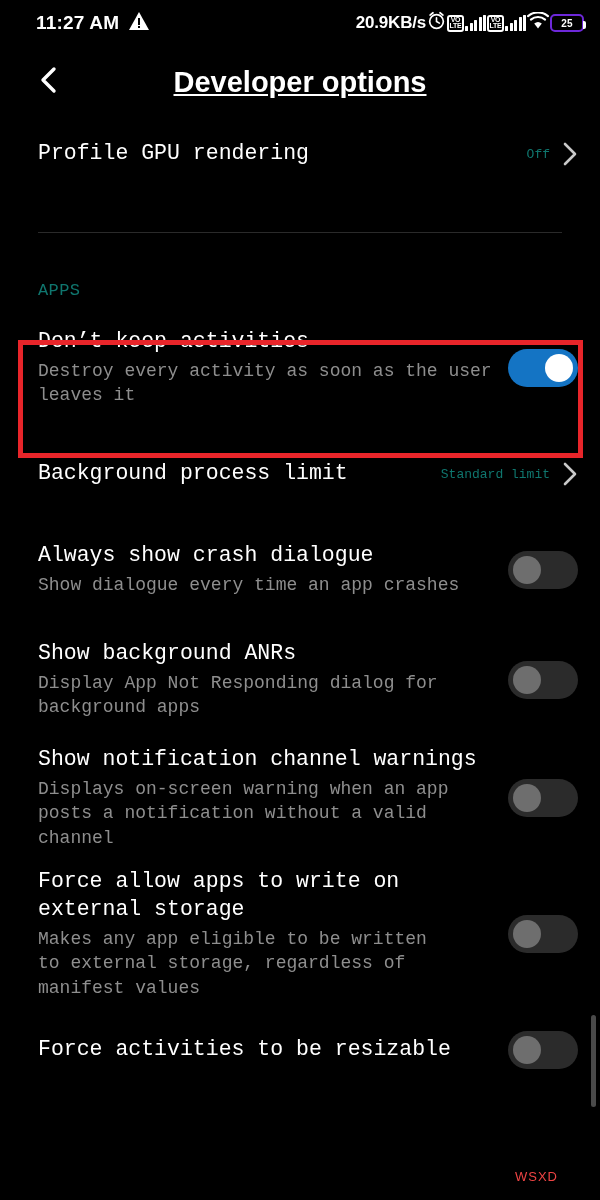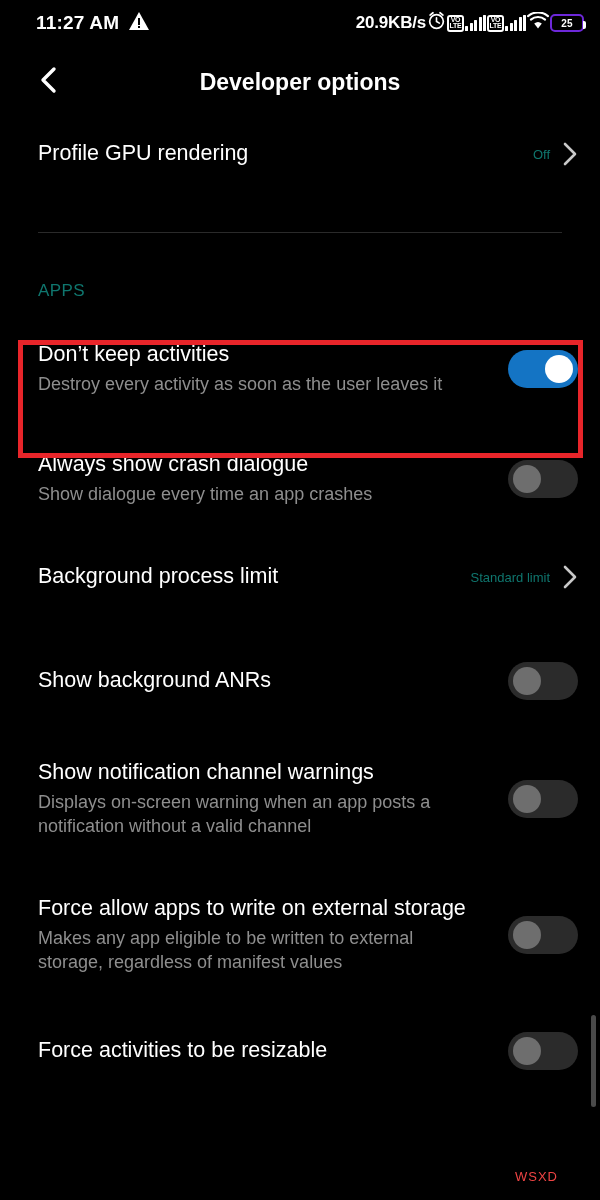--- a/index.html
+++ b/index.html
@@ -48,25 +48,25 @@
   
   .header {
     height:72px; display:flex; align-items:center; position:relative;
   }
   .back-btn {
     width:62px; height:62px; display:flex; align-items:center; justify-content:center;
     margin-left:18px;
   }
   .title {
     position:absolute; left:0; right:0; text-align:center;
-    font-size:23px; font-weight:700; pointer-events:none;
-  }
-
-  
-  .list { padding:0; }
+    font-size:29px; font-weight:700; pointer-events:none;text-decoration:underline;
+  }
+
+  
+  .list { padding:0;font-family:Liberation Mono, monospace; }
   .row {
     position:relative; display:flex; align-items:center;
     padding:0 22px 0 38px; min-height:64px;
   }
   .row-texts { flex:1; padding-right:12px; }
   .row-title { font-size:21.5px; color:#fff; line-height:1.3; }
   .row-sub {
     font-size:18px; color:#8e8e8e; line-height:1.35; margin-top:3px;
   }
   .row-value {
@@ -203,45 +203,46 @@
     <div class="row" style="min-height:104px">
       <div class="row-texts">
         <div class="row-title">Don’t keep activities</div>
         <div class="row-sub">Destroy every activity as soon as the user leaves it</div>
       </div>
       <div class="toggle on">
         <div class="thumb"></div>
       </div>
     </div>
 
-    <div class="row" style="min-height:88px;margin-top:14px">
-      <div class="row-texts">
-        <div class="row-title">Always show crash dialogue</div>
-        <div class="row-sub">Show dialogue every time an app crashes</div>
-      </div>
-      <div class="toggle">
-        <div class="thumb"></div>
-      </div>
-    </div>
-
     <div class="row" style="min-height:76px;margin-top:16px">
       <div class="row-texts">
         <div class="row-title">Background process limit</div>
       </div>
       <div class="row-value">Standard limit</div>
       <div class="chev">
         <svg width="16" height="26" viewBox="0 0 16 26">
             <path d="M3 3l10 10L3 23" stroke="#c8c8c8" stroke-width="2.6" fill="none" stroke-linecap="round" stroke-linejoin="round"></path>
           </svg>
       </div>
     </div>
 
+    <div class="row" style="min-height:88px;margin-top:14px">
+      <div class="row-texts">
+        <div class="row-title">Always show crash dialogue</div>
+        <div class="row-sub">Show dialogue every time an app crashes</div>
+      </div>
+      <div class="toggle">
+        <div class="thumb"></div>
+      </div>
+    </div>
+
     <div class="row" style="min-height:104px;margin-top:14px">
       <div class="row-texts">
         <div class="row-title">Show background ANRs</div>
+        <div class="row-sub" style="max-width:400px">Display App Not Responding dialog for background apps</div>
       </div>
       <div class="toggle">
         <div class="thumb"></div>
       </div>
     </div>
 
     <div class="row" style="min-height:104px;margin-top:14px">
       <div class="row-texts">
         <div class="row-title">Show notification channel warnings</div>
         <div class="row-sub" style="max-width:420px">Displays on-screen warning when an app posts a notification without a valid channel</div>

